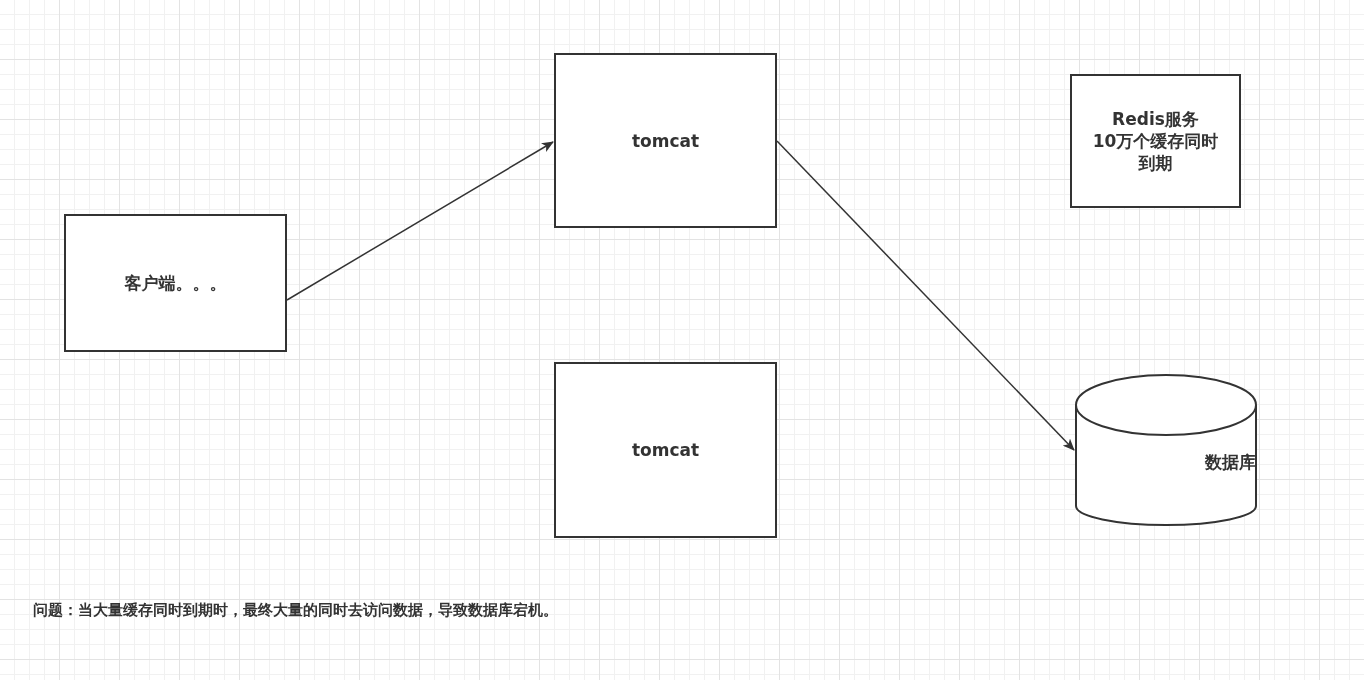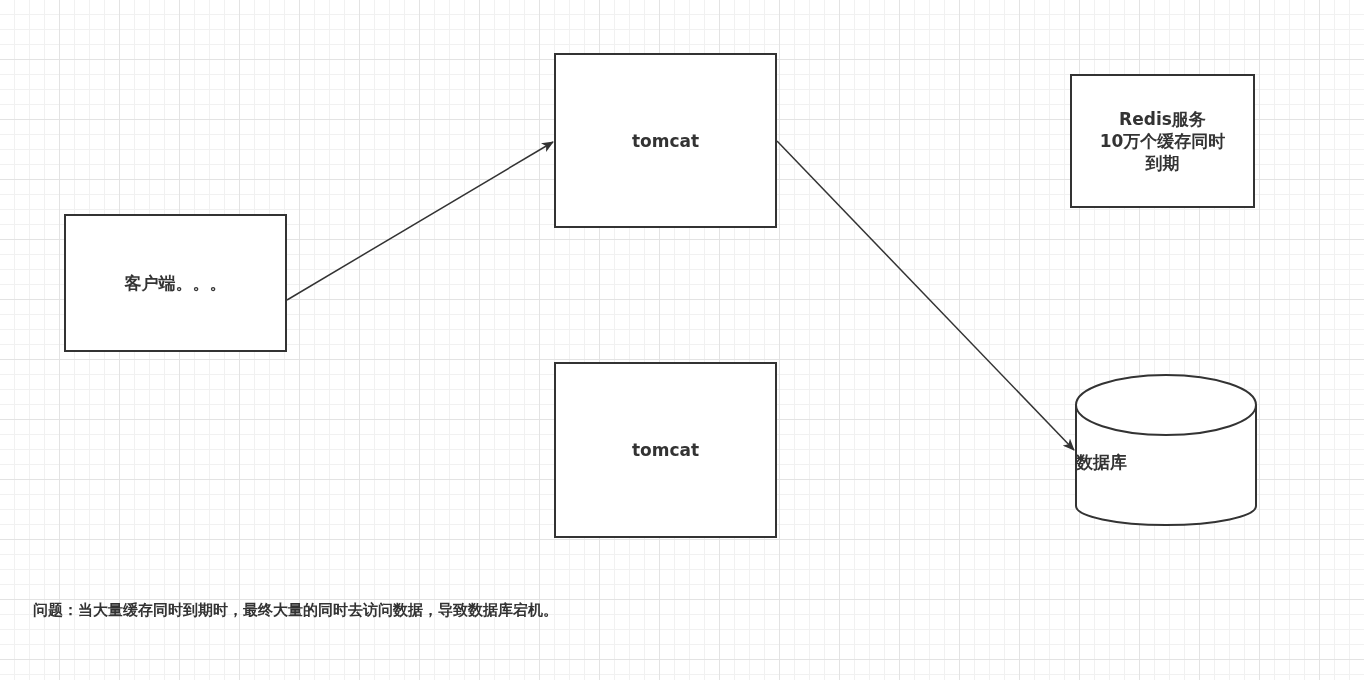--- a/index.html
+++ b/index.html
@@ -17,21 +17,21 @@
     color:#333;
   }
   .box {
     position:absolute; background:#fff; border:2px solid #333; box-sizing:border-box;
     display:flex; align-items:center; justify-content:center; text-align:center;
     font-weight:bold; font-size:17px; line-height:22px; color:#333;
   }
   svg.layer { position:absolute; left:0; top:0; }
   .db-label {
     position:absolute; font-weight:bold; font-size:17px; color:#333;
-    width:180px; text-align:left;
+    width:180px; text-align:right;
   }
   .note {
     position:absolute; left:33px; top:599px; font-weight:bold; font-size:15px;
     line-height:23px; color:#333;
   }
 </style>
 </head>
 <body>
 
 <svg class="layer" width="1364" height="680">
@@ -53,21 +53,21 @@
 </div>
 
 <div class="box" style="left:554px;top:53px;width:223px;height:175px;">
   <span>tomcat</span>
 </div>
 
 <div class="box" style="left:554px;top:362px;width:223px;height:176px;">
   <span>tomcat</span>
 </div>
 
-<div class="box" style="left:1070px;top:74px;width:185px;height:134px;">
+<div class="box" style="left:1070px;top:74px;width:171px;height:134px;">
   <div>
     <div>Redis服务</div>
     <div>10万个缓存同时</div>
     <div>到期</div>
   </div>
 </div>
 
 <div class="db-label" style="left:1076px;top:451px;">数据库</div>
 
 <div class="note">

